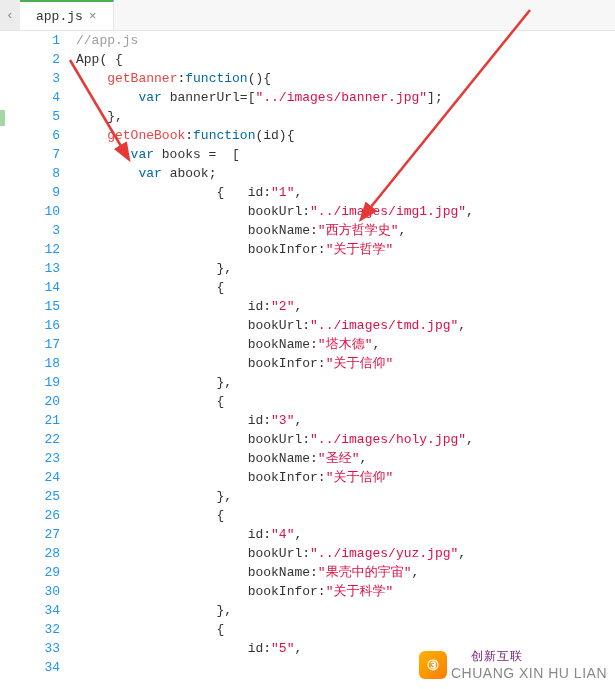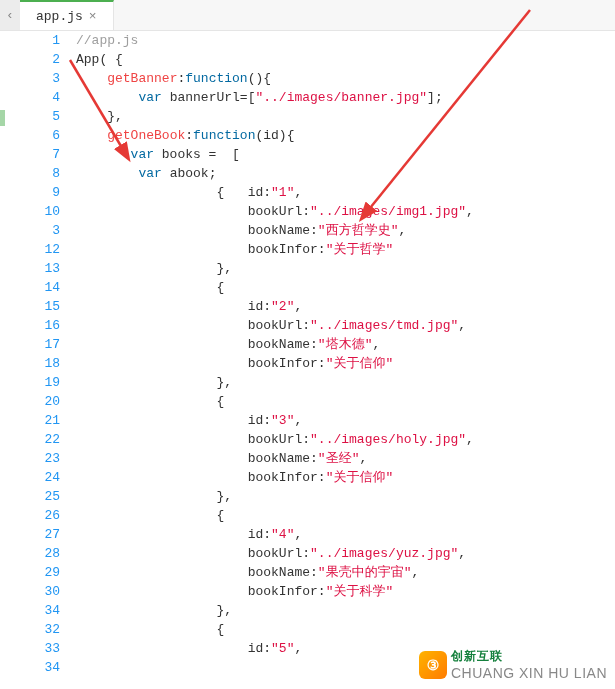--- a/index.html
+++ b/index.html
@@ -106,21 +106,21 @@
     background:linear-gradient(135deg,#ffb300,#ff7b00);
     display:flex;align-items:center;justify-content:center;
     color:#fff; font-weight:bold; font-size:14px;
     font-family:Arial,sans-serif;
   }
   .wm-text {
     font-family:Arial,sans-serif;
     font-size:12px;
     color:#555;
   }
-  .wm-text .cn { font-weight:bold; color:#15803d; letter-spacing:1px;}
+  .wm-text .cn { font-weight:normal; color:#701a75; letter-spacing:1px;margin-left:20px;}
   .wm-text .en { font-size:14px; color:#888; letter-spacing:0.5px;}
 
   
   .left-marker {
     position:absolute;
     left:0; top:110px;
     width:5px; height:16px;
     background:#a5d6a7;
   }
 </style>

